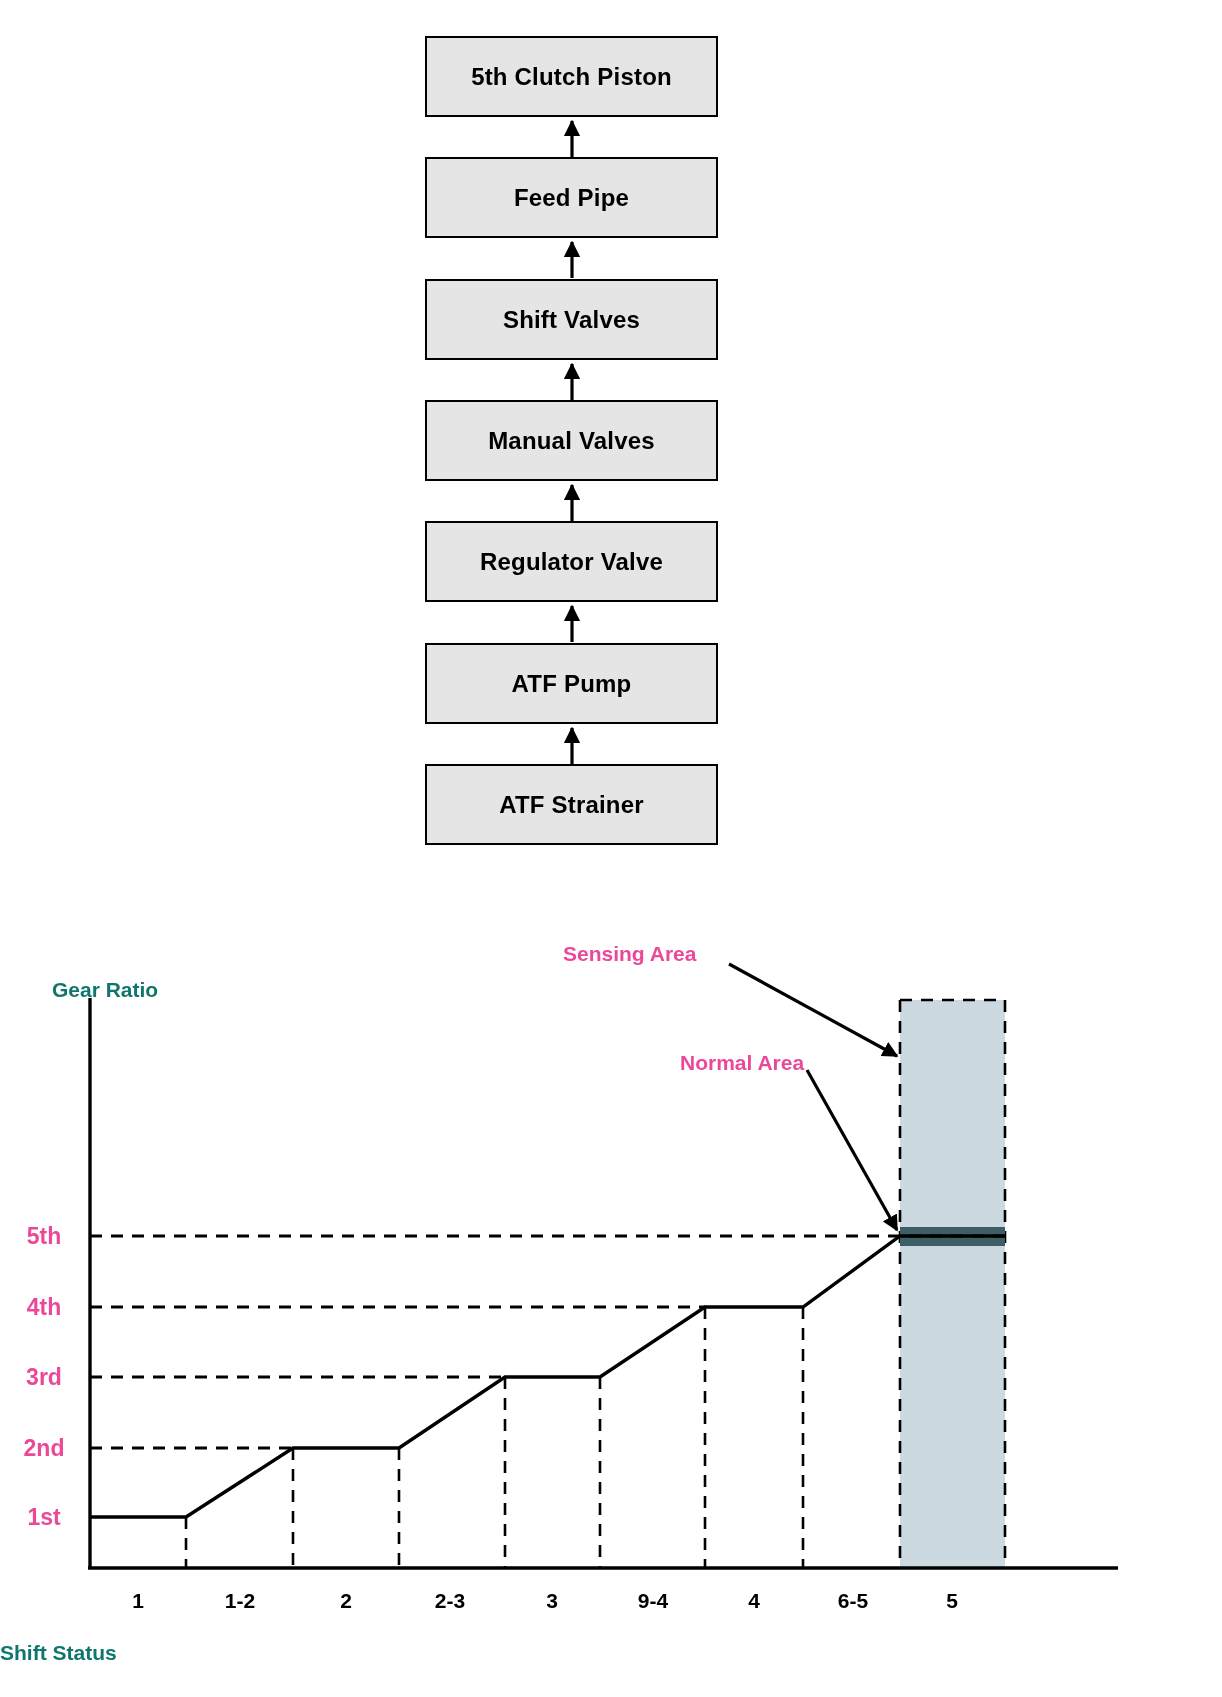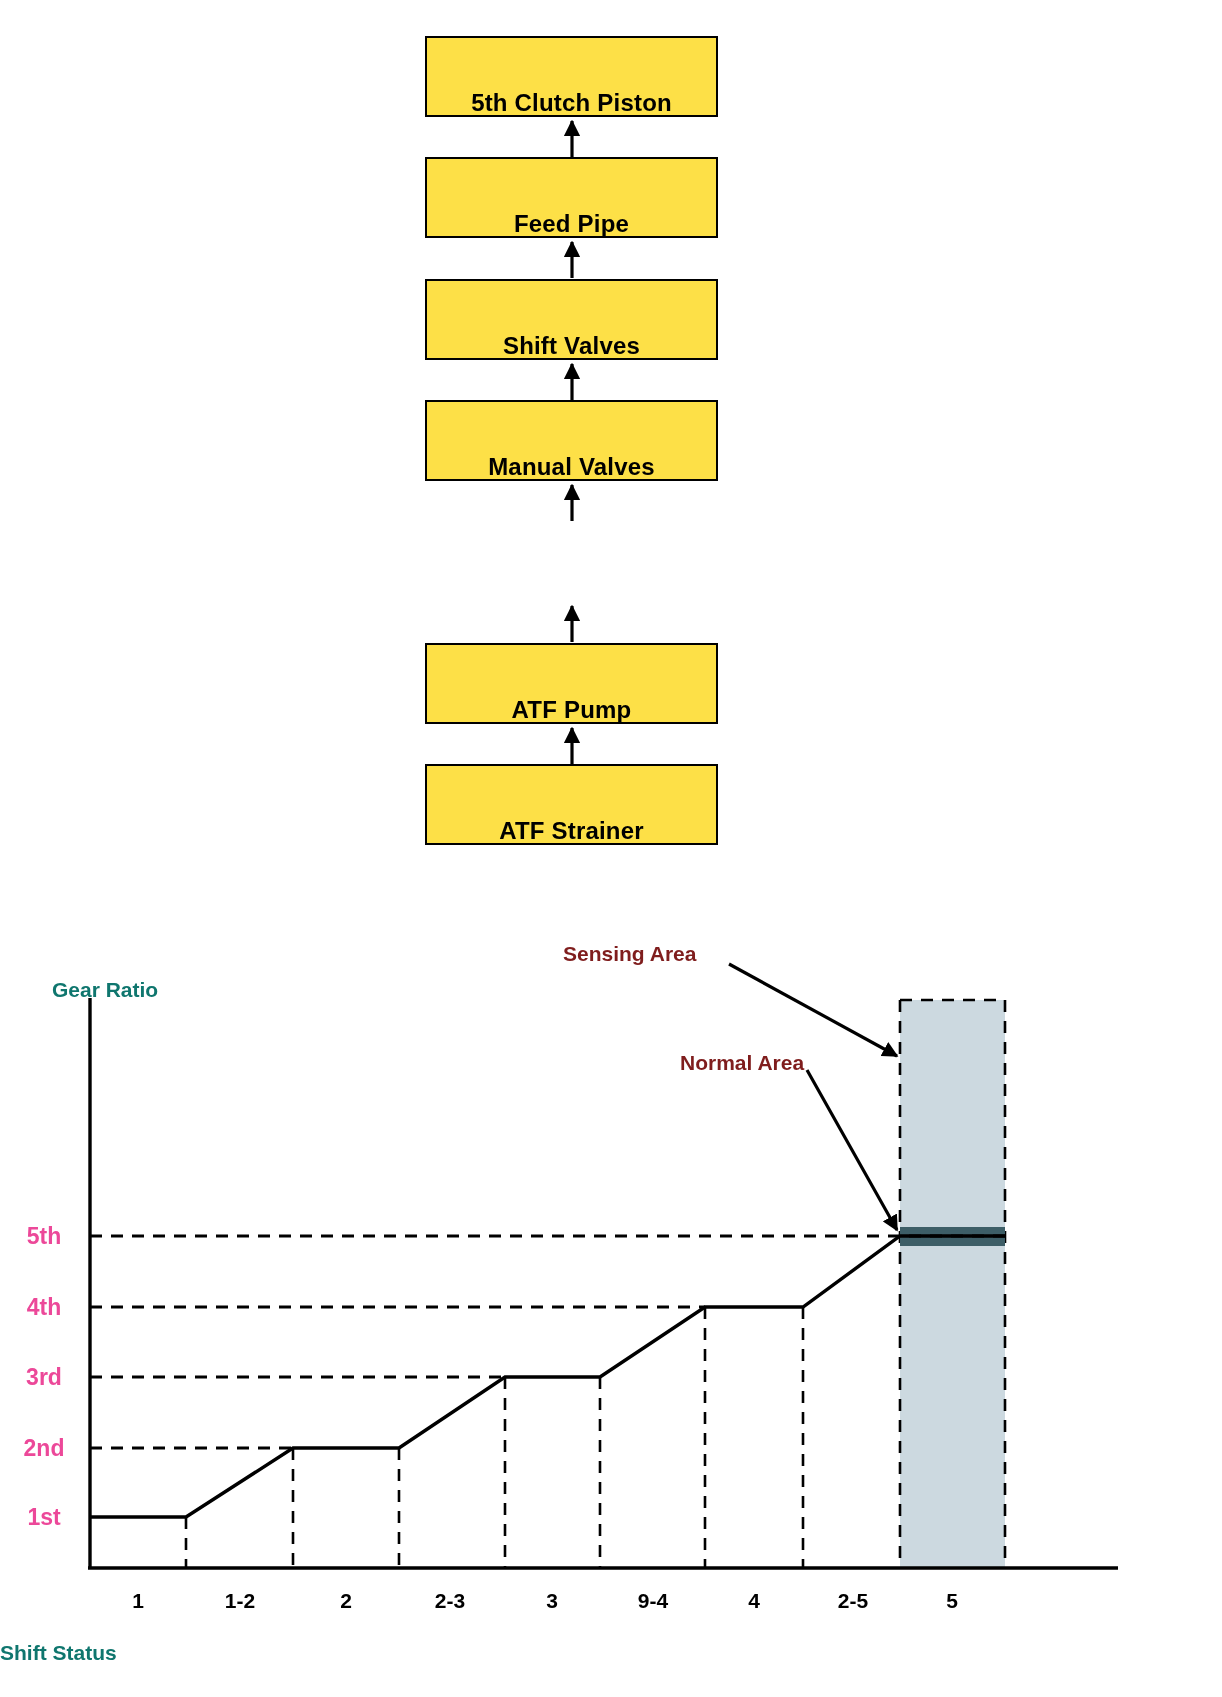--- a/index.html
+++ b/index.html
@@ -4,33 +4,33 @@
 <style>
   html,body{margin:0;padding:0;background:#ffffff;}
   body{width:1222px;height:1697px;position:relative;
        font-family:"Liberation Sans","DejaVu Sans",sans-serif;
        -webkit-font-smoothing:antialiased;}
   #stage{position:absolute;left:0;top:0;width:1222px;height:1697px;overflow:hidden;}
 
   
   #flow{position:absolute;left:0;top:0;width:1222px;height:880px;}
   .fbox{position:absolute;left:425px;width:293px;height:81px;
-        border:2.5px solid #000;background:#fde047;box-sizing:border-box;
-        display:flex;align-items:flex-end;justify-content:center;}
+        border:2.5px solid #000;background:#e5e5e5;box-sizing:border-box;
+        display:flex;align-items:center;justify-content:center;}
   .fbox span{font-size:24px;font-weight:bold;color:#000;letter-spacing:.2px;
              line-height:1;white-space:nowrap;}
 
   
   #chart{position:absolute;left:0;top:880px;width:1222px;height:817px;}
   .axis-title{position:absolute;font-size:21px;font-weight:bold;color:#0f766e;white-space:nowrap;}
   .ytick{position:absolute;font-size:23px;font-weight:bold;color:#ec4899;
          text-align:center;white-space:nowrap;}
   .xtick{position:absolute;font-size:21px;font-weight:bold;color:#000;
          text-align:center;white-space:nowrap;}
-  .annot{position:absolute;font-size:21px;font-weight:bold;color:#7f1d1d;white-space:nowrap;}
+  .annot{position:absolute;font-size:21px;font-weight:bold;color:#ec4899;white-space:nowrap;}
   .zonelbl{position:absolute;font-size:21px;font-weight:bold;color:#000;
            text-align:center;line-height:1.32;white-space:nowrap;}
 </style>
 </head>
 <body>
 
 <div id="stage">
 
   <div id="flow">
     <svg width="1222" height="880" style="position:absolute;left:0;top:0;">
@@ -53,20 +53,23 @@
       <span>5th Clutch Piston</span>
     </div>
     <div class="fbox" style="top:157px;">
       <span>Feed Pipe</span>
     </div>
     <div class="fbox" style="top:279px;">
       <span>Shift Valves</span>
     </div>
     <div class="fbox" style="top:400px;">
       <span>Manual Valves</span>
+    </div>
+    <div class="fbox" style="top:521px;">
+      <span>Regulator Valve</span>
     </div>
     <div class="fbox" style="top:643px;">
       <span>ATF Pump</span>
     </div>
     <div class="fbox" style="top:764px;">
       <span>ATF Strainer</span>
     </div>
   </div>
 
   <div id="chart">
@@ -91,21 +94,21 @@
       <div>Area</div>
     </div>
 
     <div class="xtick" style="left:88px;top:1589px;width:100px;transform:translateY(-880px);">1</div>
     <div class="xtick" style="left:190px;top:1589px;width:100px;transform:translateY(-880px);">1-2</div>
     <div class="xtick" style="left:296px;top:1589px;width:100px;transform:translateY(-880px);">2</div>
     <div class="xtick" style="left:400px;top:1589px;width:100px;transform:translateY(-880px);">2-3</div>
     <div class="xtick" style="left:502px;top:1589px;width:100px;transform:translateY(-880px);">3</div>
     <div class="xtick" style="left:603px;top:1589px;width:100px;transform:translateY(-880px);">9-4</div>
     <div class="xtick" style="left:704px;top:1589px;width:100px;transform:translateY(-880px);">4</div>
-    <div class="xtick" style="left:803px;top:1589px;width:100px;transform:translateY(-880px);">2-5</div>
+    <div class="xtick" style="left:803px;top:1589px;width:100px;transform:translateY(-880px);">6-5</div>
     <div class="xtick" style="left:902px;top:1589px;width:100px;transform:translateY(-880px);">5</div>
 
     <div class="axis-title" style="left:0;top:1641px;width:1060px;transform:translateY(-880px);">Shift Status</div>
 
     <svg width="1222" height="817" style="position:absolute;left:0;top:0;">
 
       <rect x="900" y="120" width="105" height="568" fill="#ccd9e0" stroke="none"></rect>
 
       <line x1="900" y1="120" x2="900" y2="688" stroke="#000" stroke-width="2.6" stroke-dasharray="12,9"></line>
       <line x1="1005" y1="120" x2="1005" y2="688" stroke="#000" stroke-width="2.6" stroke-dasharray="12,9"></line>

